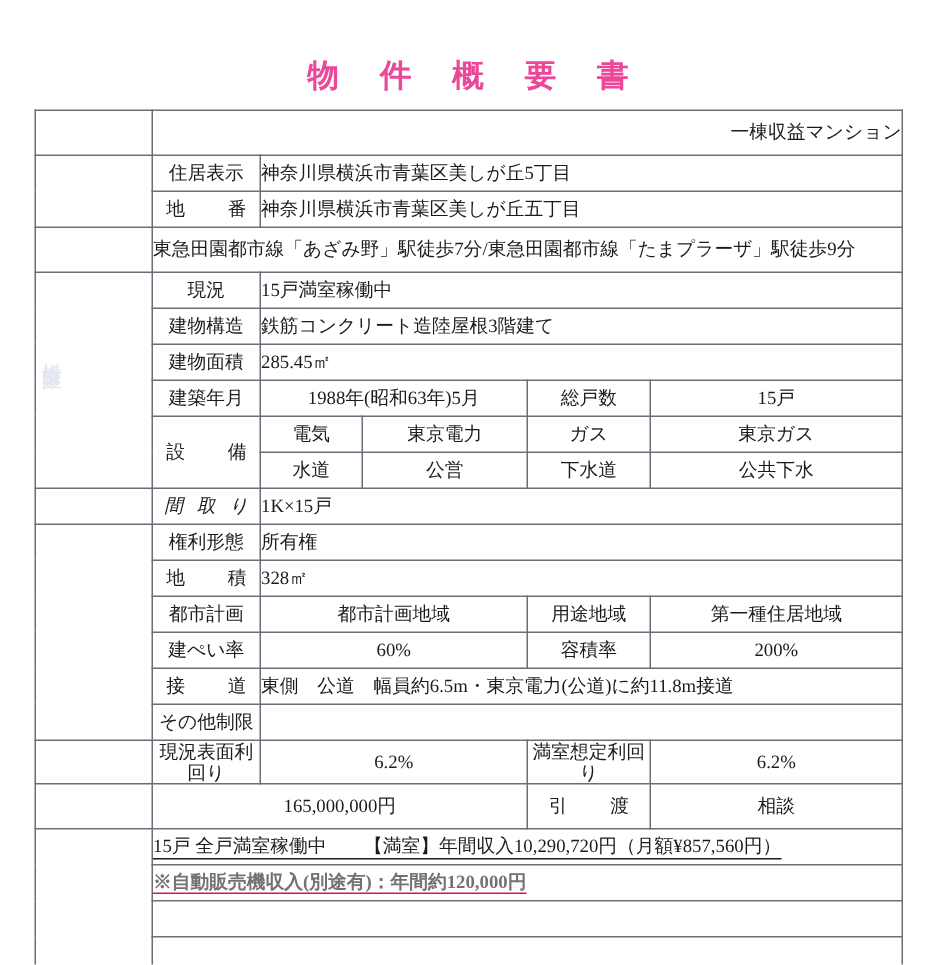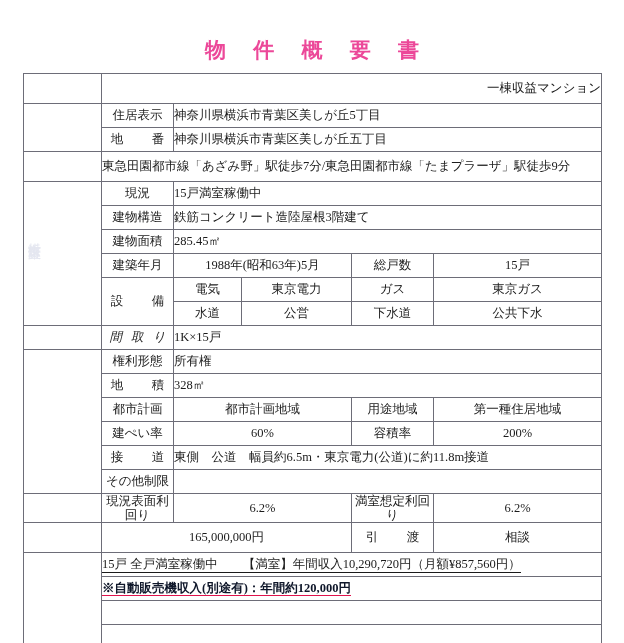--- a/index.html
+++ b/index.html
@@ -97,21 +97,21 @@
   .note-line {
     padding-left: 5px;
     font-size: 13px;
     height: 27px;
   }
   .note-under span.u {
     border-bottom: 1.1px solid #1b1b1b;
     padding-bottom: 1px;
   }
   .red {
-    color: #0f172a;
+    color: #737373;
     font-weight: bold;
   }
   .red span.u { border-bottom: 1.1px solid #e0124c; }
   .nowrap { white-space: nowrap; text-align: right; }
 </style>
 </head>
 <body>
 
 <div class="bleed">横浜市青葉区</div>
 

